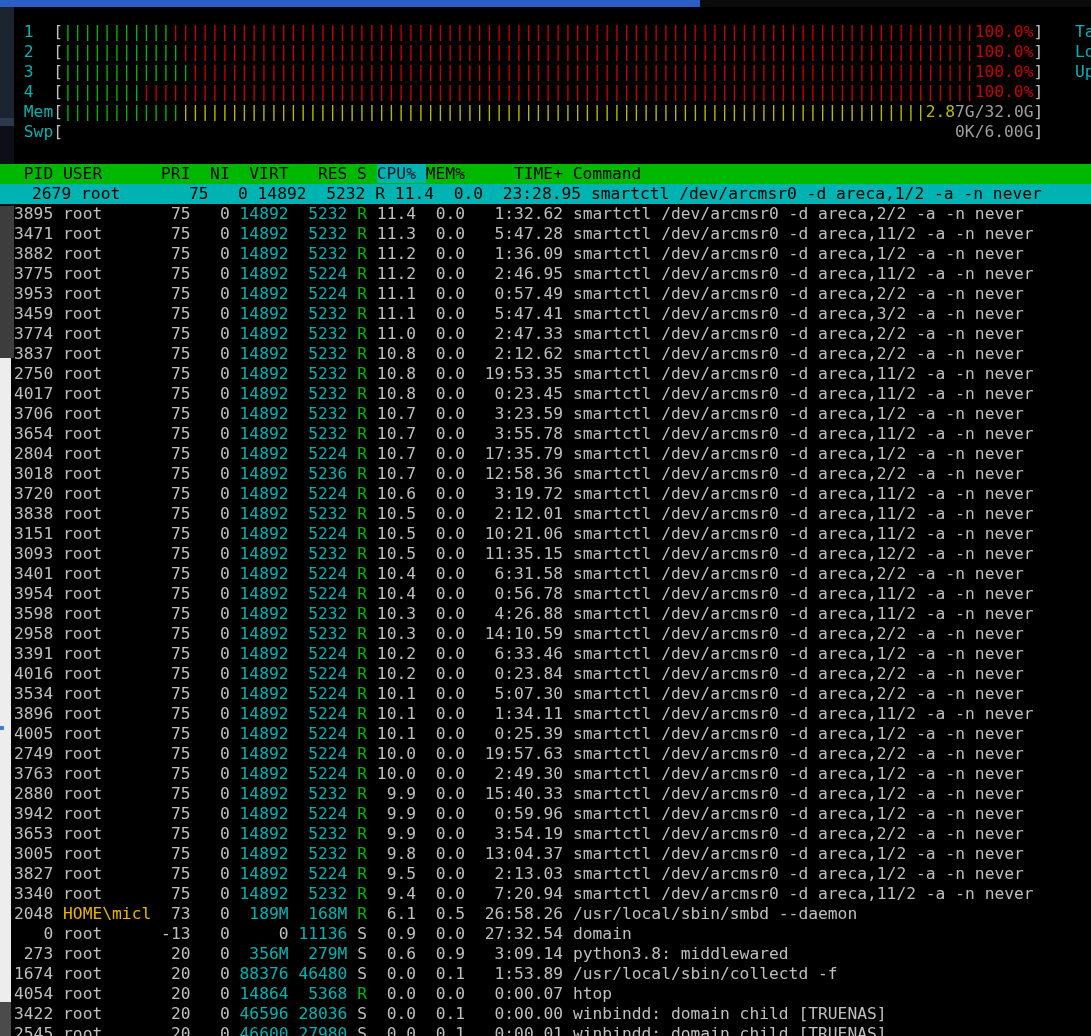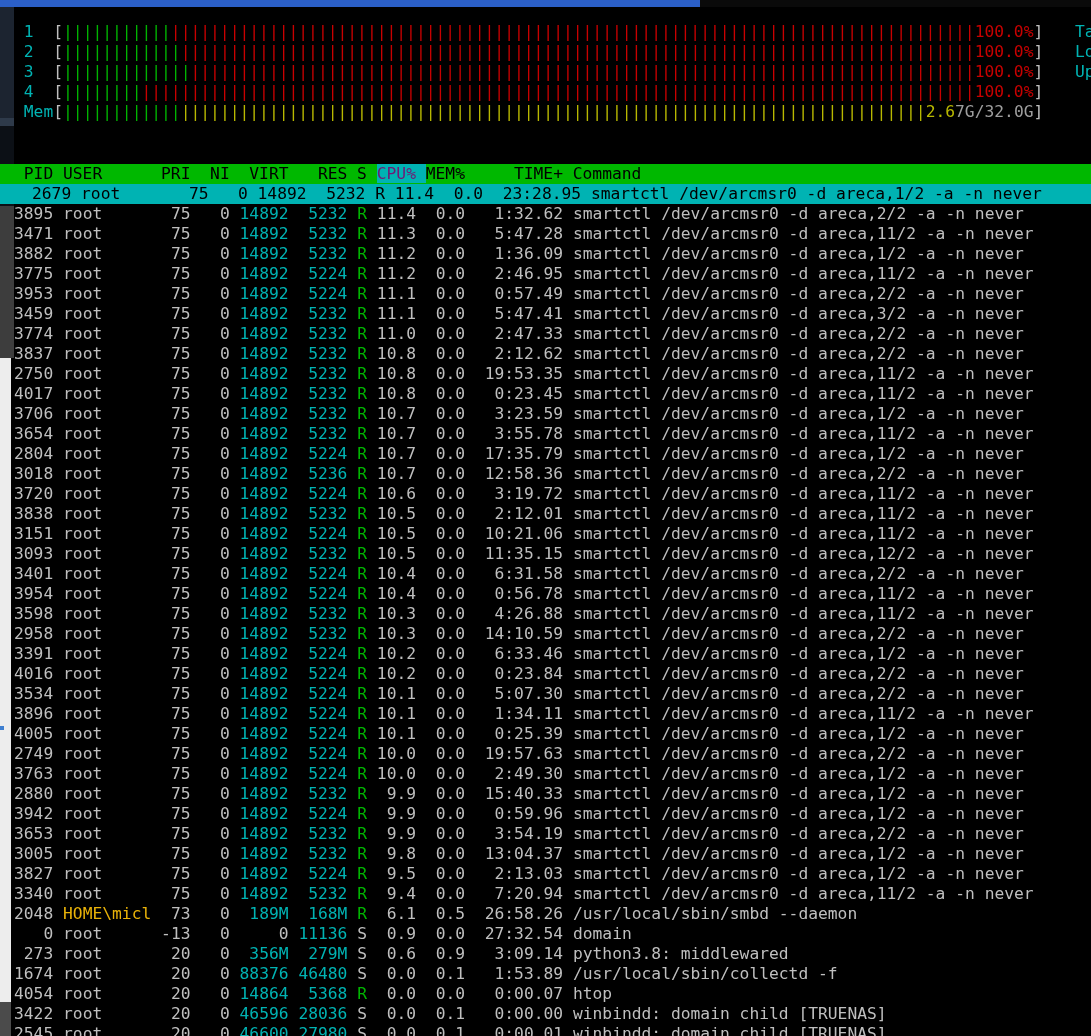--- a/index.html
+++ b/index.html
@@ -16,21 +16,21 @@
   .ls5{top:358px;height:644px;width:11px;background:#ededed;}
   .ls6{top:1002px;height:34px;width:11px;background:#4b4b4b;}
   .ls7{position:absolute;left:0;top:726px;width:4px;height:4px;background:#3f7fd0;}
   
   #term{position:absolute;left:14px;top:7px;right:0;bottom:0;background:#000;}
   .mline,.trow{white-space:pre;height:20px;}
   #meters{position:absolute;left:0;top:15px;}
   #ptable{position:absolute;left:-14px;top:157px;width:1091px;}
   .trow{padding-left:14px;color:#bfbfbf;}
   .thead{background:#00b800;color:#000;}
-  .thead .sort{background:#00b3b3;color:#701a75;}
+  .thead .sort{background:#00b3b3;color:#0f172a;}
   .sel{background:#00b3b3;padding-left:32px;}
   .sel span{color:#000 !important;}
   .cyan{color:#00b3b3;} .green{color:#00b400;} .red{color:#c80000;}
   .yellow{color:#b8b800;} .dim{color:#9e9e9e;} .dim2{color:#eab308;}
   .br{color:#bfbfbf;}
   .rlabel{position:absolute;color:#00b3b3;white-space:pre;}
 </style>
 </head>
 <body>
 
@@ -44,21 +44,22 @@
   <div class="lstrip ls5"></div>
   <div class="lstrip ls6"></div>
   <div class="ls7"></div>
 
   <div id="term">
     <div id="meters">
         <div class="mline"><span class="cyan"> 1  </span><span class="br">[</span><span class="green">|||||||||||</span><span class="red">||||||||||||||||||||||||||||||||||||||||||||||||||||||||||||||||||||||||||||||||||</span><span class="red">100.0%</span><span class="br">]</span></div>
         <div class="mline"><span class="cyan"> 2  </span><span class="br">[</span><span class="green">||||||||||||</span><span class="red">|||||||||||||||||||||||||||||||||||||||||||||||||||||||||||||||||||||||||||||||||</span><span class="red">100.0%</span><span class="br">]</span></div>
         <div class="mline"><span class="cyan"> 3  </span><span class="br">[</span><span class="green">|||||||||||||</span><span class="red">||||||||||||||||||||||||||||||||||||||||||||||||||||||||||||||||||||||||||||||||</span><span class="red">100.0%</span><span class="br">]</span></div>
         <div class="mline"><span class="cyan"> 4  </span><span class="br">[</span><span class="green">||||||||</span><span class="red">|||||||||||||||||||||||||||||||||||||||||||||||||||||||||||||||||||||||||||||||||||||</span><span class="red">100.0%</span><span class="br">]</span></div>
-        <div class="mline"><span class="cyan"> Mem</span><span class="br">[</span><span class="green">||||||||||||</span><span class="yellow">||||||||||||||||||||||||||||||||||||||||||||||||||||||||||||||||||||||||||||</span><span class="yellow">2.6</span><span class="dim">7G/32.0G</span><span class="br">]</span></div>
+        <div class="mline"><span class="cyan"> Mem</span><span class="br">[</span><span class="green">||||||||||||</span><span class="yellow">||||||||||||||||||||||||||||||||||||||||||||||||||||||||||||||||||||||||||||</span><span class="yellow">2.8</span><span class="dim">7G/32.0G</span><span class="br">]</span></div>
+        <div class="mline"><span class="cyan"> Swp</span><span class="br">[</span><span>                                                                                           </span><span class="dim">0K/6.00G</span><span class="br">]</span></div>
       </div>
     <span class="rlabel" style="left:1061px;top:15px;">Ta</span>
     <span class="rlabel" style="left:1061px;top:35px;">Lo</span>
     <span class="rlabel" style="left:1061px;top:55px;">Up</span>
     <div id="ptable">
         <div class="trow thead"><span> PID </span><span>USER     </span><span> </span><span>PRI  NI  VIRT   RES S </span><span class="sort">CPU% </span><span>MEM%     TIME+ Command</span></div>
         <div class="trow sel"><span>2679</span><span> </span><span>root     </span><span> </span><span> 75</span><span> </span><span>  0</span><span> </span><span class="cyan">14892</span><span> </span><span class="cyan"> 5232</span><span> </span><span class="green">R</span><span> </span><span>11.4</span><span> </span><span> 0.0</span><span> </span><span> 23:28.95</span><span> </span><span>smartctl /dev/arcmsr0 -d areca,1/2 -a -n never</span></div>
         <div class="trow"><span>3895</span><span> </span><span>root     </span><span> </span><span> 75</span><span> </span><span>  0</span><span> </span><span class="cyan">14892</span><span> </span><span class="cyan"> 5232</span><span> </span><span class="green">R</span><span> </span><span>11.4</span><span> </span><span> 0.0</span><span> </span><span>  1:32.62</span><span> </span><span>smartctl /dev/arcmsr0 -d areca,2/2 -a -n never</span></div>
         <div class="trow"><span>3471</span><span> </span><span>root     </span><span> </span><span> 75</span><span> </span><span>  0</span><span> </span><span class="cyan">14892</span><span> </span><span class="cyan"> 5232</span><span> </span><span class="green">R</span><span> </span><span>11.3</span><span> </span><span> 0.0</span><span> </span><span>  5:47.28</span><span> </span><span>smartctl /dev/arcmsr0 -d areca,11/2 -a -n never</span></div>
         <div class="trow"><span>3882</span><span> </span><span>root     </span><span> </span><span> 75</span><span> </span><span>  0</span><span> </span><span class="cyan">14892</span><span> </span><span class="cyan"> 5232</span><span> </span><span class="green">R</span><span> </span><span>11.2</span><span> </span><span> 0.0</span><span> </span><span>  1:36.09</span><span> </span><span>smartctl /dev/arcmsr0 -d areca,1/2 -a -n never</span></div>

